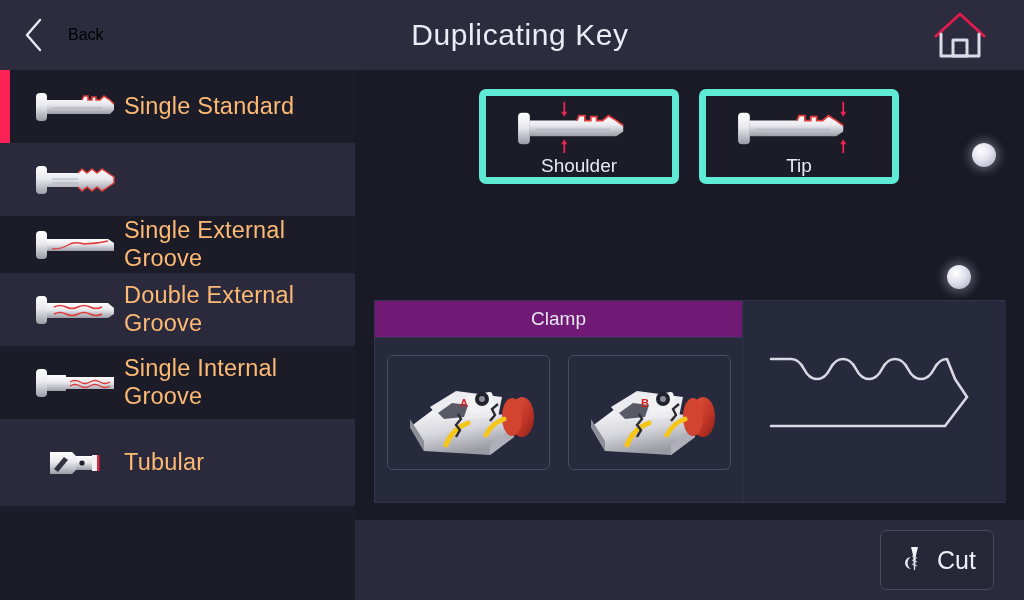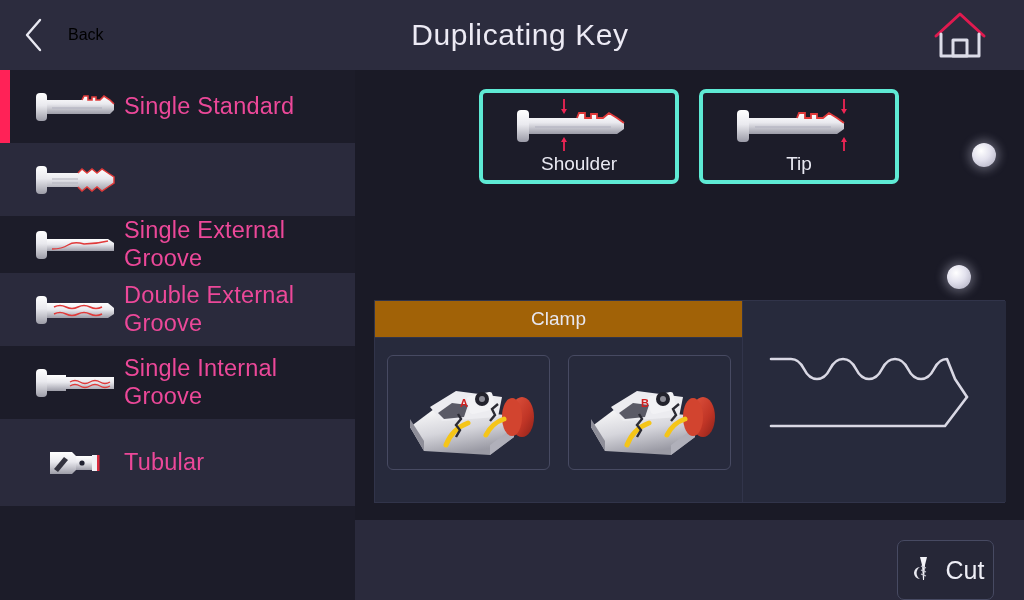--- a/index.html
+++ b/index.html
@@ -47,32 +47,32 @@
   .side-item.dark { background: #1c1c29; }
   .side-item .sel-bar {
     position: absolute; left: 0; top: 0; width: 10px; height: 100%;
     background: #ff2257;
   }
   .side-ico {
     width: 96px; min-width: 96px; height: 44px;
     margin-left: 28px; display: flex; align-items: center; justify-content: center;
   }
   .side-label {
-    color: #ec4899; font-size: 23.5px; font-weight: 300; line-height: 1.18;
+    color: #fdba74; font-size: 23.5px; font-weight: 300; line-height: 1.18;
     letter-spacing: .2px; padding-right: 8px;
   }
   #sidebar-filler { background: #1c1c29; width: 355px; }
 
   
   #main { position: absolute; left: 355px; top: 70px; width: 669px; height: 530px; background:#1a1a26; }
 
   
   .mode-btn {
     position: absolute; width: 200px; height: 95px;
-    border: 4px solid #5eead4; border-radius: 7px; background: #1c1c29;
+    border: 7px solid #5eead4; border-radius: 7px; background: #1c1c29;
     cursor: pointer;
     display: flex; flex-direction: column; align-items: center; justify-content: flex-start;
   }
   #mode-shoulder { left: 124px; top: 19px; }
   #mode-tip      { left: 344px; top: 19px; }
   .mode-art { width: 176px; height: 58px; margin-top: 3px; }
   .mode-label { color: #e9e9f2; font-size: 19px; font-weight: 300; margin-top: -1px; }
 
   
   .ind-dot {
@@ -85,42 +85,42 @@
 
   
   #lower-panel {
     position: absolute; left: 19px; top: 230px; width: 631px; height: 203px;
     border: 1px solid #31344a; background: #272a3c;
   }
   #clamp-col { position: absolute; left: 0; top: 0; width: 367px; height: 201px; }
   #clamp-header {
     height: 37px; border-bottom: 1px solid #31344a;
     display: flex; align-items: center; justify-content: center;
-    background: #a16207;
+    background: #701a75;
   }
   #clamp-header span { color: #e7e7f1; font-size: 19px; font-weight: 300; }
   #clamp-body { display: flex; gap: 18px; padding: 17px 0 0 12px; }
   .clamp-card {
     width: 163px; height: 115px; border: 1px solid #474a62; border-radius: 6px;
     background: #272a3c; cursor: pointer;
     display: flex; align-items: center; justify-content: center;
   }
   #profile-col {
     position: absolute; left: 367px; top: 0; width: 264px; height: 201px;
     border-left: 1px solid #31344a; background: #272a3c;
     display: flex; align-items: center; justify-content: center;
   }
 
   
   #bottom-bar {
     position: absolute; left: 355px; top: 520px; width: 669px; height: 80px;
     background: #2a2a3c;
   }
   #cut-btn {
-    position: absolute; right: 30px; top: 20px; width: 97px; height: 60px;
+    position: absolute; right: 30px; top: 10px; width: 114px; height: 60px;
     border: 1px solid #474a62; border-radius: 7px; background: #22233180;
     display: flex; align-items: center; justify-content: center; gap: 9px;
     cursor: pointer;
   }
   #cut-label { color: #eeeef6; font-size: 25px; font-weight: 300; }
 </style>
 </head>
 <body>
 
 <div id="app">

